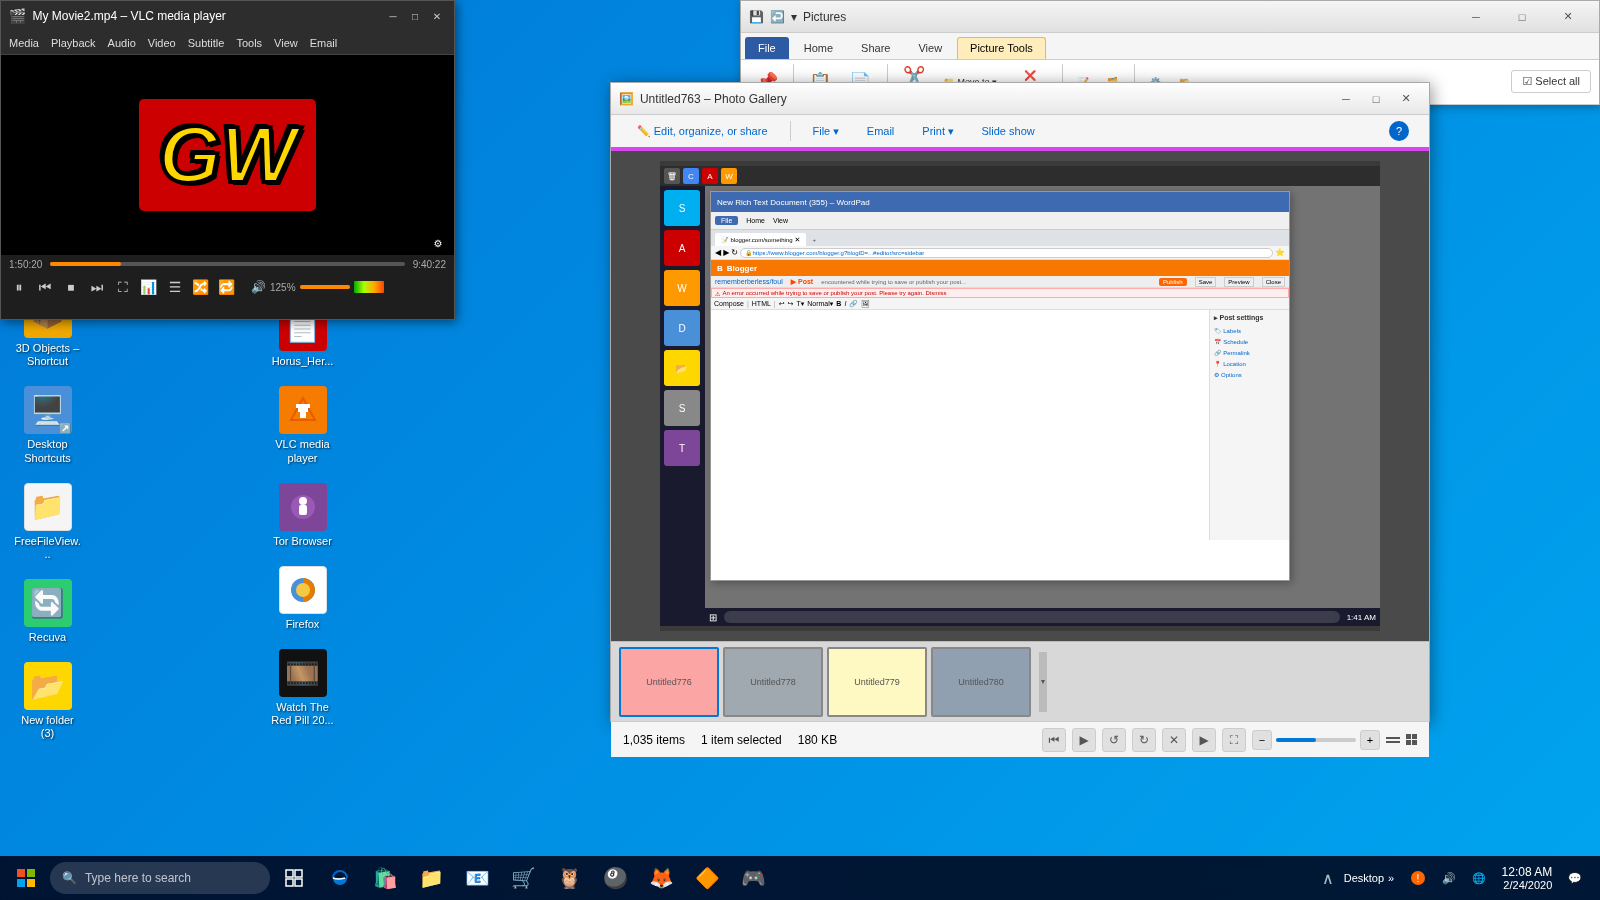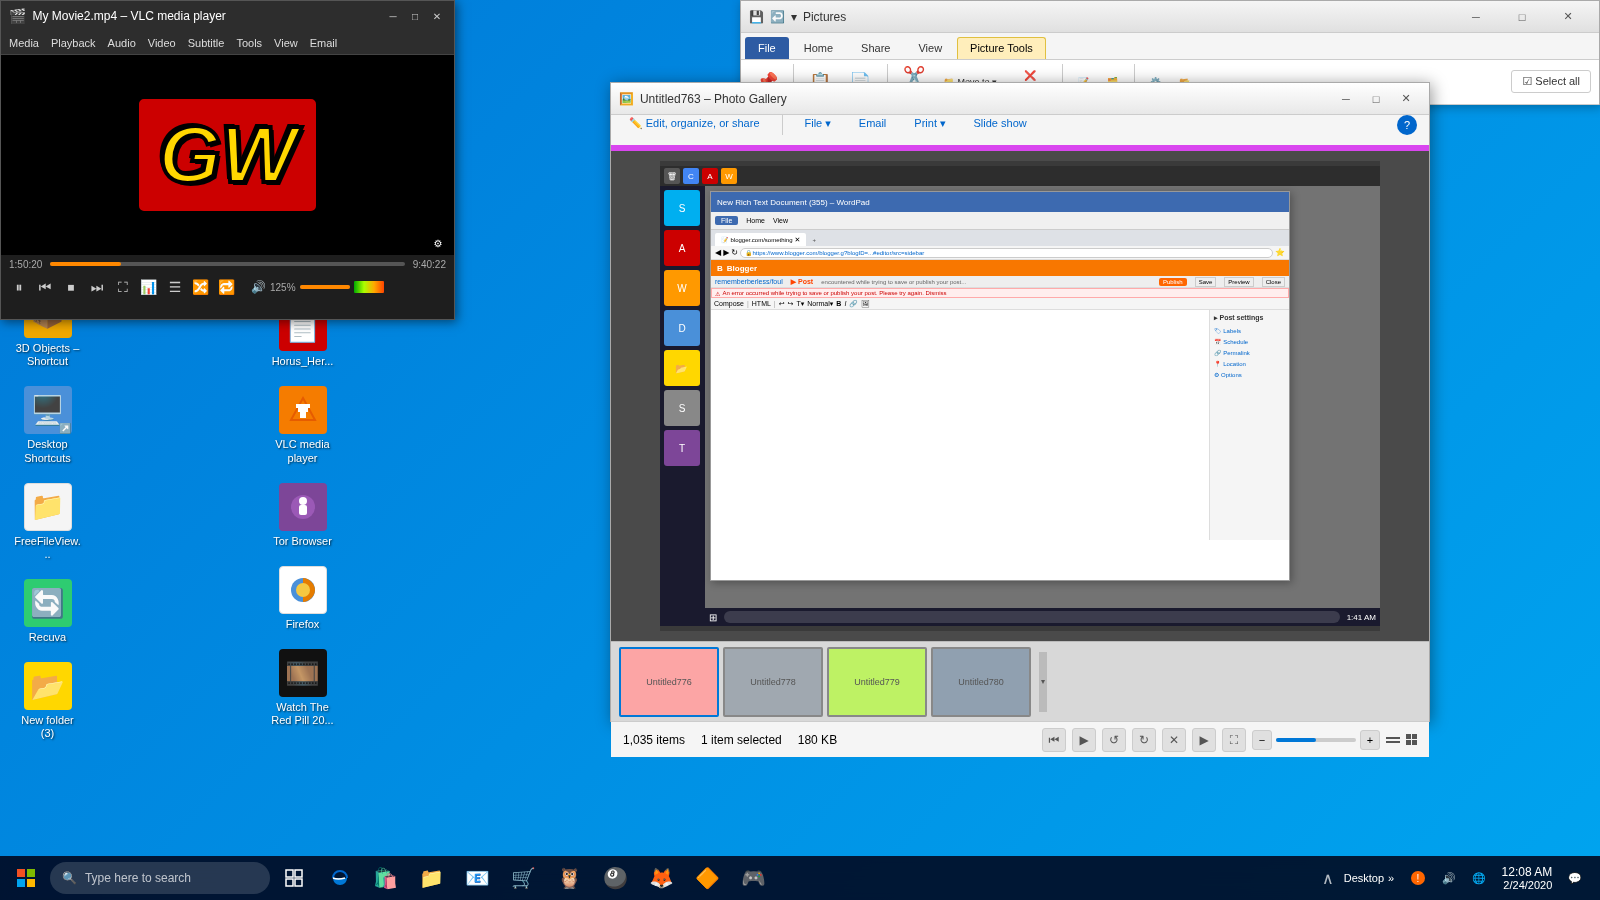--- a/index.html
+++ b/index.html
@@ -340,23 +340,24 @@
       align-items: center;
       justify-content: center;
       cursor: pointer;
       font-size: 11px;
       color: #555;
       border-radius: 2px;
     }
     .pg-toolbar {
       height: 36px;
       background: #f5f5f5;
-      border-bottom: 6px solid #d946ef;
-      display: flex;
-      padding: 0 12px;
+      border-bottom: 4px solid #d946ef;
+      display: flex;
+      align-items: center;
+      padding: 0 20px;
       gap: 16px;
     }
     .pg-toolbar-btn {
       font-size: 11px;
       color: #0066cc;
       cursor: pointer;
       padding: 2px 6px;
       border-radius: 3px;
     }
     .pg-toolbar-separator { width: 1px; height: 20px; background: #ccc; }
@@ -972,21 +973,21 @@
       </div>
     </div>
 
     <div style="height:80px;background:#d8d8d8;border-top:1px solid #bbb;display:flex;gap:4px;align-items:center;padding:4px 8px;overflow:hidden;">
       <div class="pg-thumbnail selected" style="background:#fca5a5;">
         <span>Untitled776</span>
       </div>
       <div class="pg-thumbnail" style="background:#a0a8b0;">
         <span>Untitled778</span>
       </div>
-      <div class="pg-thumbnail" style="background:#bef264;">
+      <div class="pg-thumbnail" style="background:#fef9c3;">
         <span>Untitled779</span>
       </div>
       <div class="pg-thumbnail" style="background:#90a0b0;">
         <span>Untitled780</span>
       </div>
       <div style="width:8px;height:60px;background:#bbb;display:flex;flex-direction:column;justify-content:center;align-items:center;cursor:pointer;margin-left:4px;">
         <span style="font-size:8px;color:#555;">▾</span>
       </div>
     </div>
 

